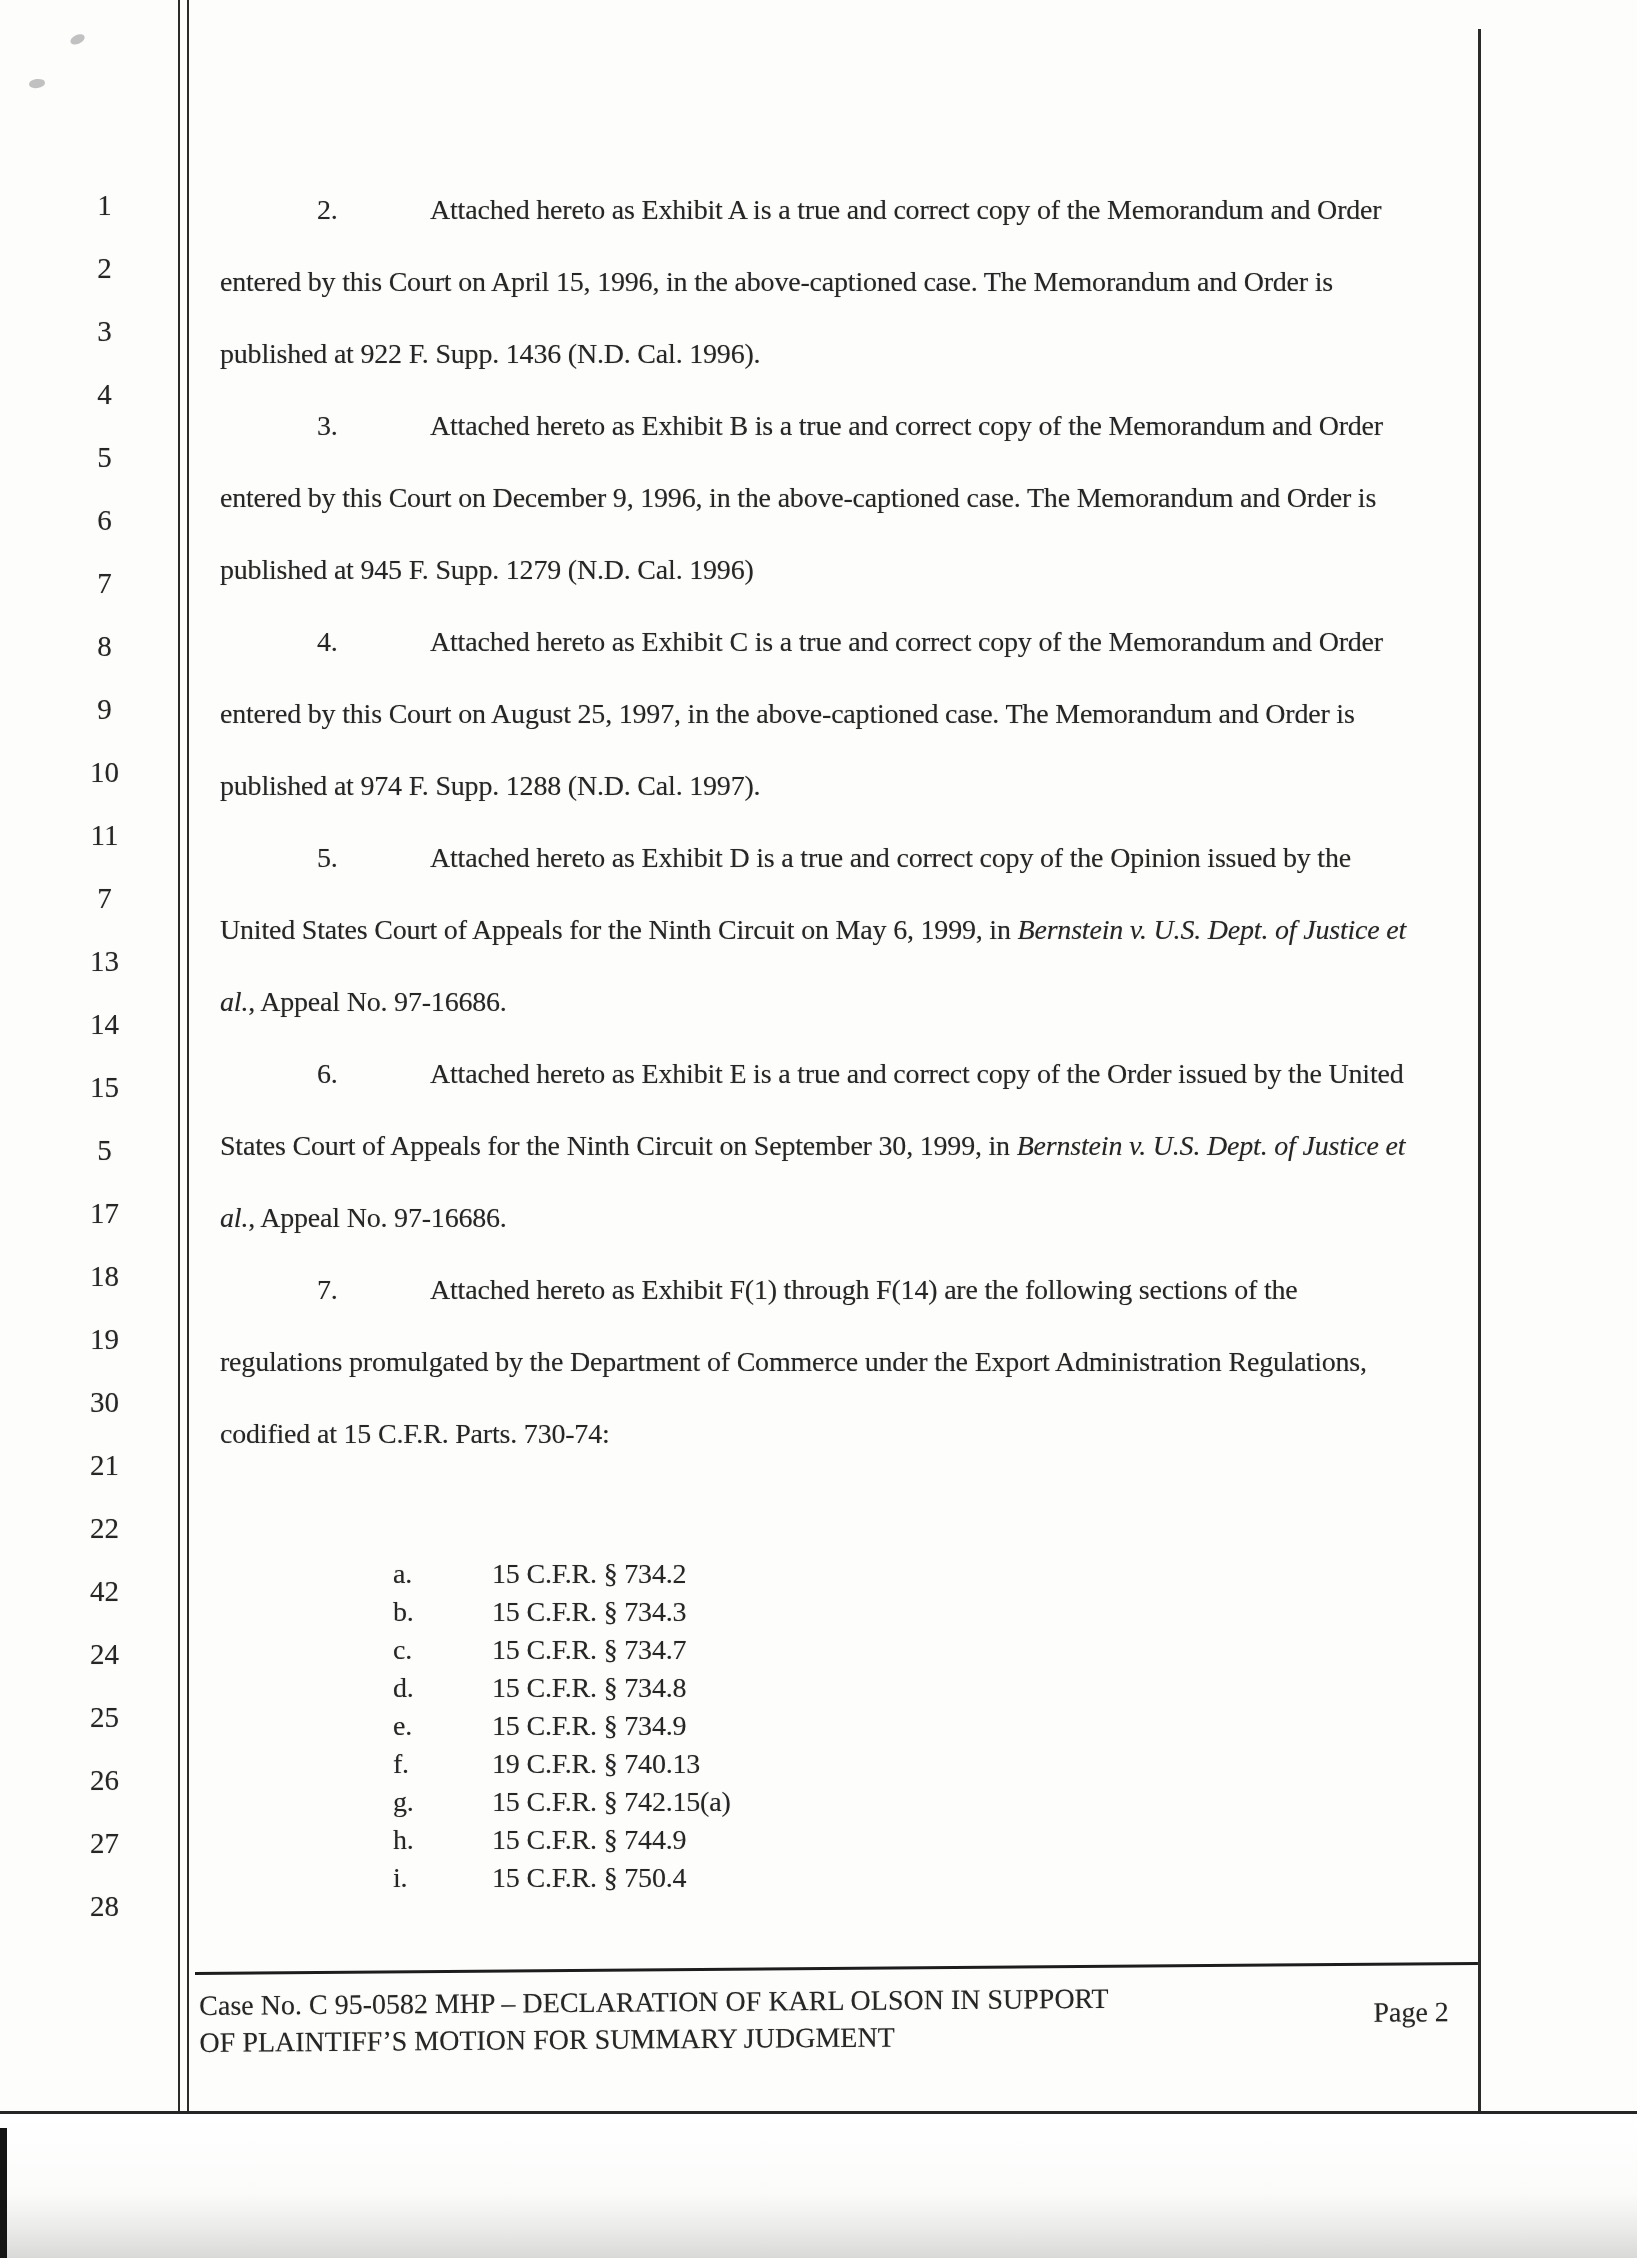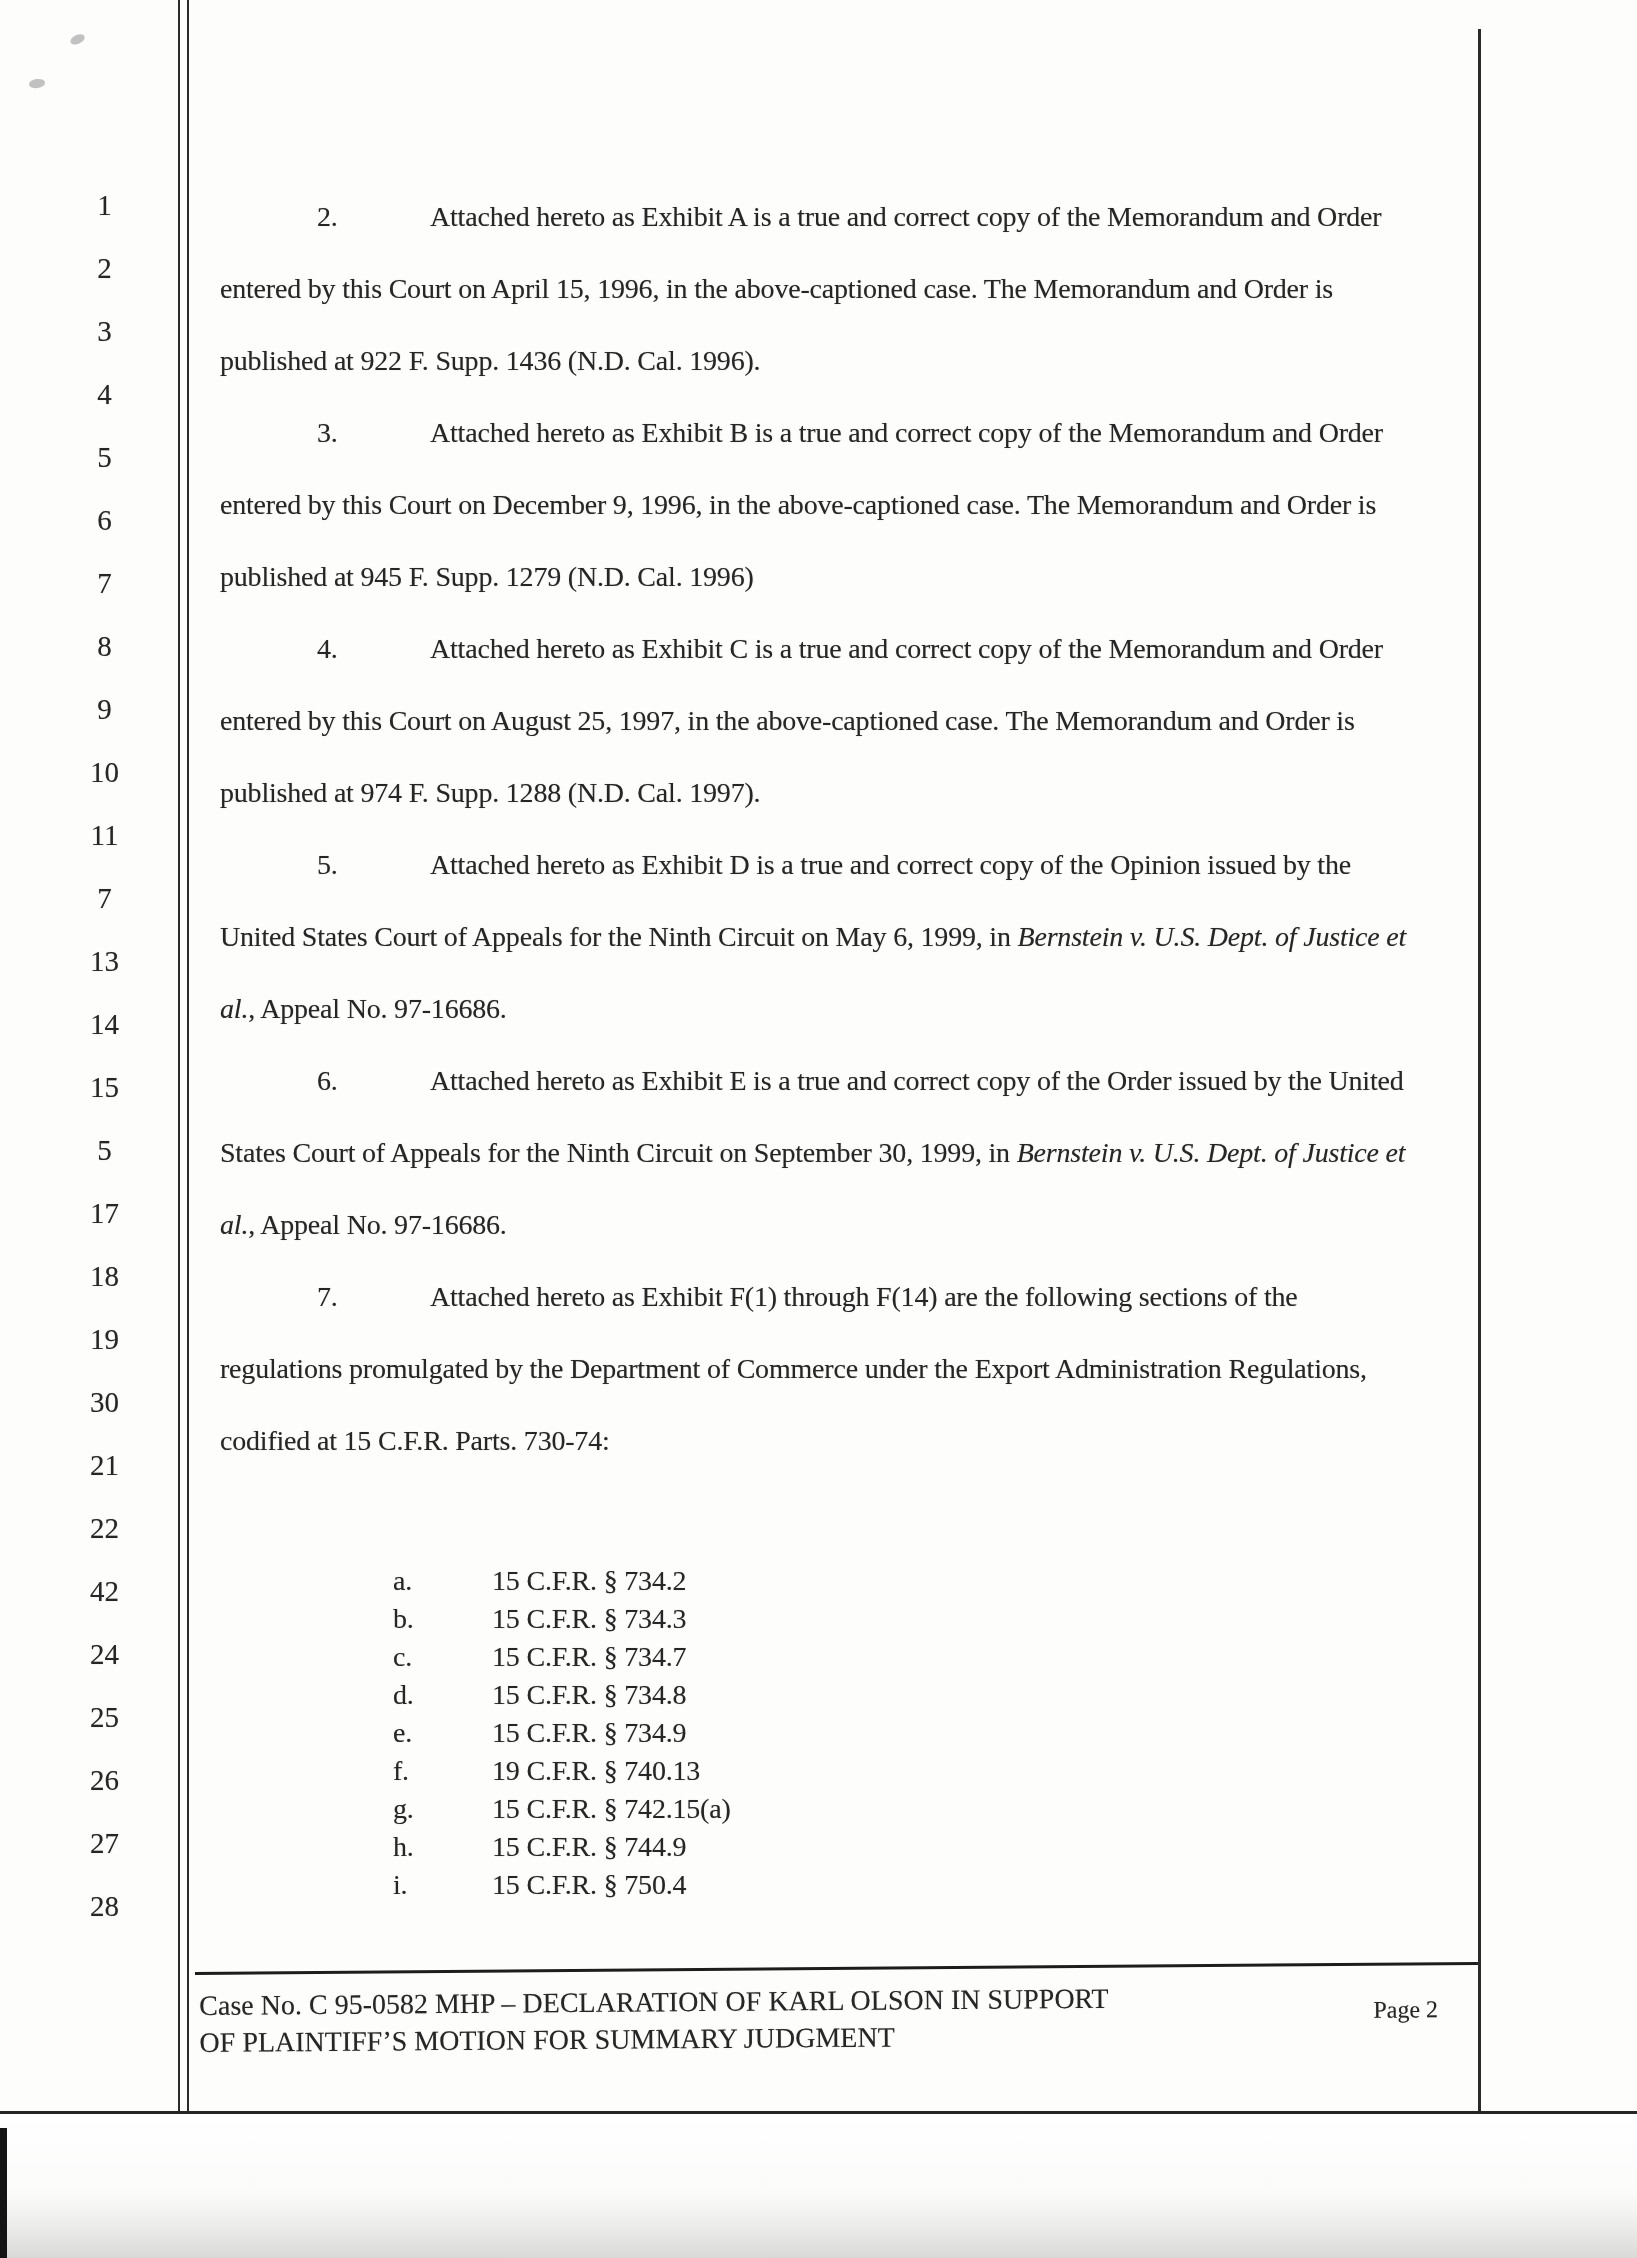--- a/index.html
+++ b/index.html
@@ -38,21 +38,21 @@
     position: absolute; left: 60px; top: 174px; width: 89px;
     font-size: 29px;
   }
   .line-number {
     height: 63px; display: flex; align-items: center; justify-content: center;
     text-shadow: 0 0 1px rgba(40,40,40,.35);
   }
 
   
   .body-text {
-    position: absolute; left: 220px; top: 181px; width: 1202px;
+    position: absolute; left: 220px; top: 174px; width: 1202px;
     font-size: 28px; line-height: 72px; letter-spacing: -0.2px;
     text-shadow: 0 0 1px rgba(40,40,40,.35);
   }
   .para { margin: 0; }
   .pnum { display: inline-block; margin-left: 97px; width: 113px; }
   em { font-style: italic; }
 
   .cfr-list { margin-top: 85px; margin-left: 173px; }
   .cfr-item { display: flex; line-height: 38px; font-size: 28px; }
   .cfr-letter { width: 99px; }
@@ -66,21 +66,21 @@
   .footer-rule {
     position: absolute; left: 195px; top: 1972px; width: 1283px; height: 2.9px;
     background: #1d1d1d;
   }
   .footer-text {
     position: absolute; left: 199px; top: 1987px; width: 1159px;
     font-size: 28px; line-height: 37px;
     text-shadow: 0 0 1px rgba(40,40,40,.35);
   }
   .footer-page {
-    position: absolute; left: 1373px; top: 2006px; font-size: 24px;
+    position: absolute; left: 1373px; top: 2006px; font-size: 28px;
     text-shadow: 0 0 1px rgba(40,40,40,.35);
   }
 
   
   .page-bottom-edge {
     position: absolute; left: 0; top: 2111px; width: 1638px; height: 3.9px;
     background: #262626;
   }
   .below-page {
     position: absolute; left: 0; top: 2114px; width: 1638px; height: 144px;

